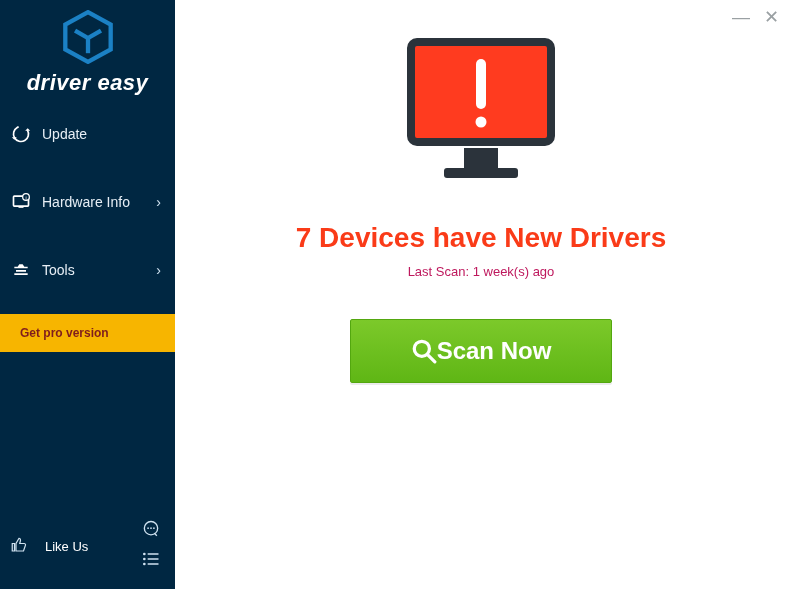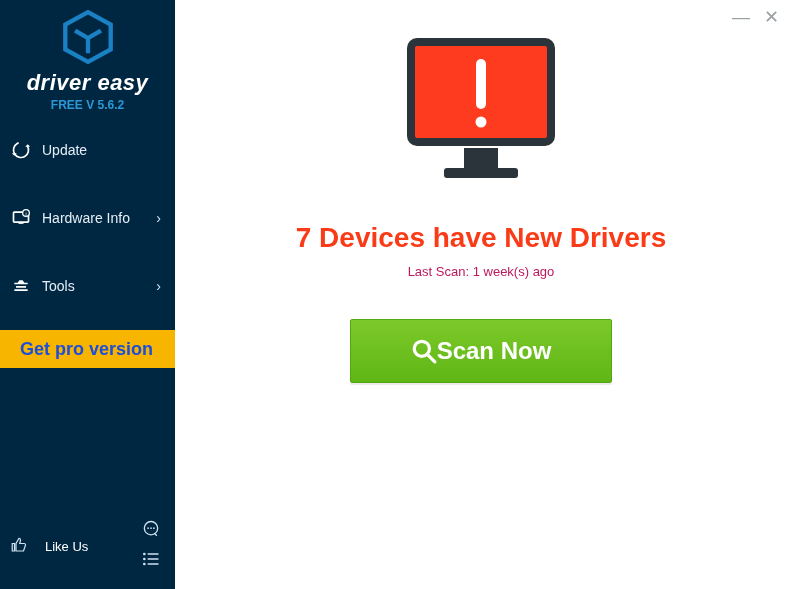--- a/index.html
+++ b/index.html
@@ -18,21 +18,21 @@
 .brand-name { font-style: italic; font-weight: 600; font-size: 22px; color: #fff; letter-spacing: .5px; }
 .brand-ver { color: #2c97d6; font-weight: 700; font-size: 12px; margin-top: 2px; }
 
 .nav { display: flex; flex-direction: column; }
 .nav-item { display: flex; align-items: center; height: 48px; padding: 0 14px 0 10px; cursor: pointer; color: #e6eef5; font-size: 14px; position: relative; }
 .nav-item .nic { width: 22px; display: flex; justify-content: center; margin-right: 10px; }
 .nav-item.active { background: #1b81c5; }
 .nav-item + .nav-item { margin-top: 20px; }
 .chev { margin-left: auto; font-size: 14px; color: #cfe2f0; }
 
-.getpro { margin-top: 20px; height: 38px; background: #f7b500; color: #1d4ed8; font-weight: 600; font-size: 18px; display: flex; align-items: center; padding-left: 20px; cursor: pointer; }
+.getpro { margin-top: 20px; height: 38px; background: #f7b500; color: #7f1d1d; font-weight: 600; font-size: 12px; display: flex; align-items: center; padding-left: 20px; cursor: pointer; }
 
 .sidebar-bottom { margin-top: auto; padding: 0 14px 16px 10px; display: flex; align-items: center; justify-content: space-between; }
 .like { display: flex; align-items: center; gap: 17px; cursor: pointer; font-size: 13px; }
 .bottom-icons { display: flex; flex-direction: column; gap: 6px; align-items: center; }
 
 
 .main { flex: 1; display: flex; flex-direction: column; align-items: center; justify-content: flex-start; padding-top: 32px; }
 .monitor-wrap { margin-bottom: 26px; }
 .headline { color: #fa3b18; font-weight: 700; font-size: 28px; text-align: center; }
 .subline { color: #be185d; font-size: 13px; margin-top: 10px; text-align: center; }
@@ -51,21 +51,20 @@
   </div>
 
   <aside class="sidebar">
     <div class="brand">
       <svg width="54" height="54" viewBox="0 0 100 100">
         <polygon points="50,4 92,27 92,73 50,96 8,73 8,27" fill="none" stroke="#1b81c5" stroke-width="8"></polygon>
         <polyline points="26,38 50,52 74,38" fill="none" stroke="#1b81c5" stroke-width="8"></polyline>
         <line x1="50" y1="52" x2="50" y2="80" stroke="#1b81c5" stroke-width="8"></line>
       </svg>
       <div class="brand-name">driver easy</div>
-      <div class="brand-ver">FREE V 5.6.2</div>
     </div>
 
     <nav class="nav">
 
 
       <div class="nav-item">
         <span class="nic">
           <svg width="20" height="20" viewBox="0 0 24 24">
               <circle cx="12" cy="12" r="9" fill="none" stroke="#fff" stroke-width="2" stroke-dasharray="44 12" transform="rotate(-30 12 12)"></circle>
               <polygon points="20,5 23,8 17,8" fill="#fff"></polygon>

